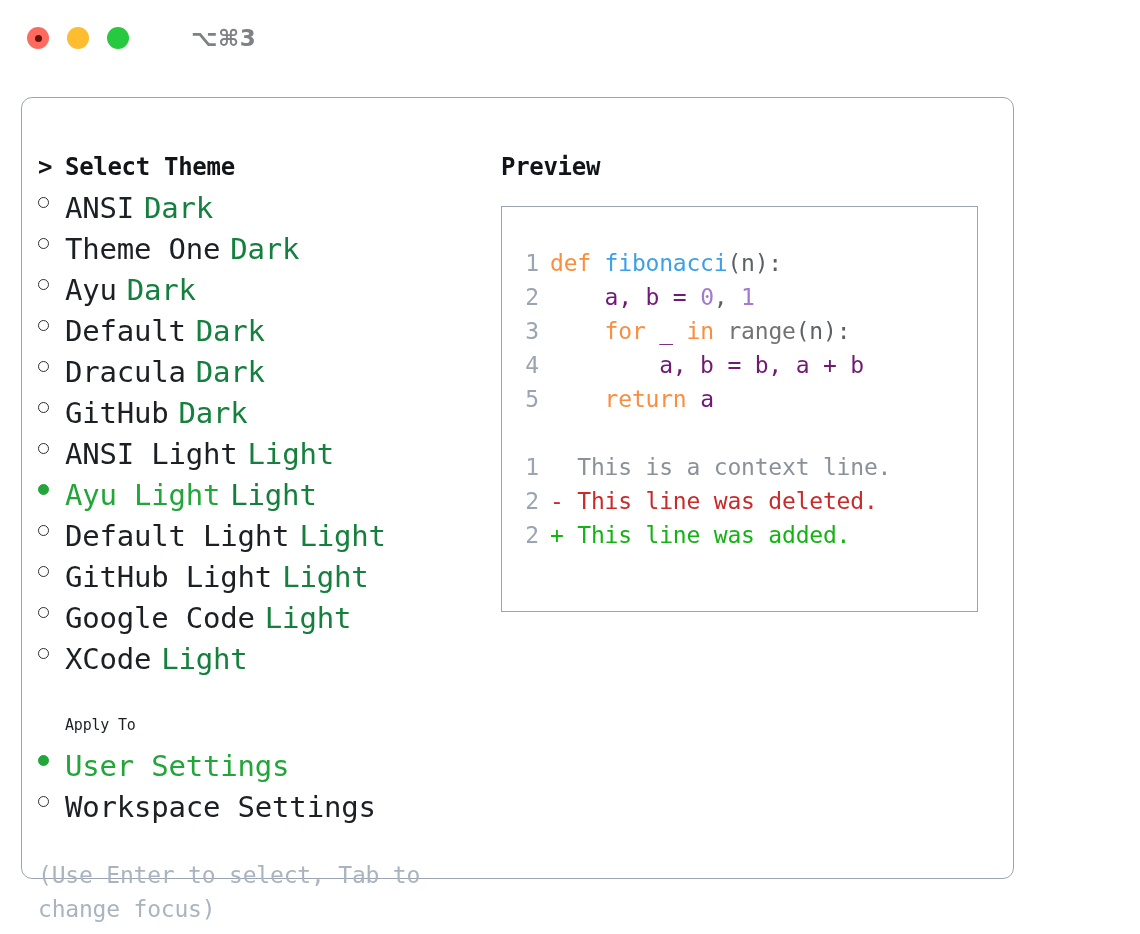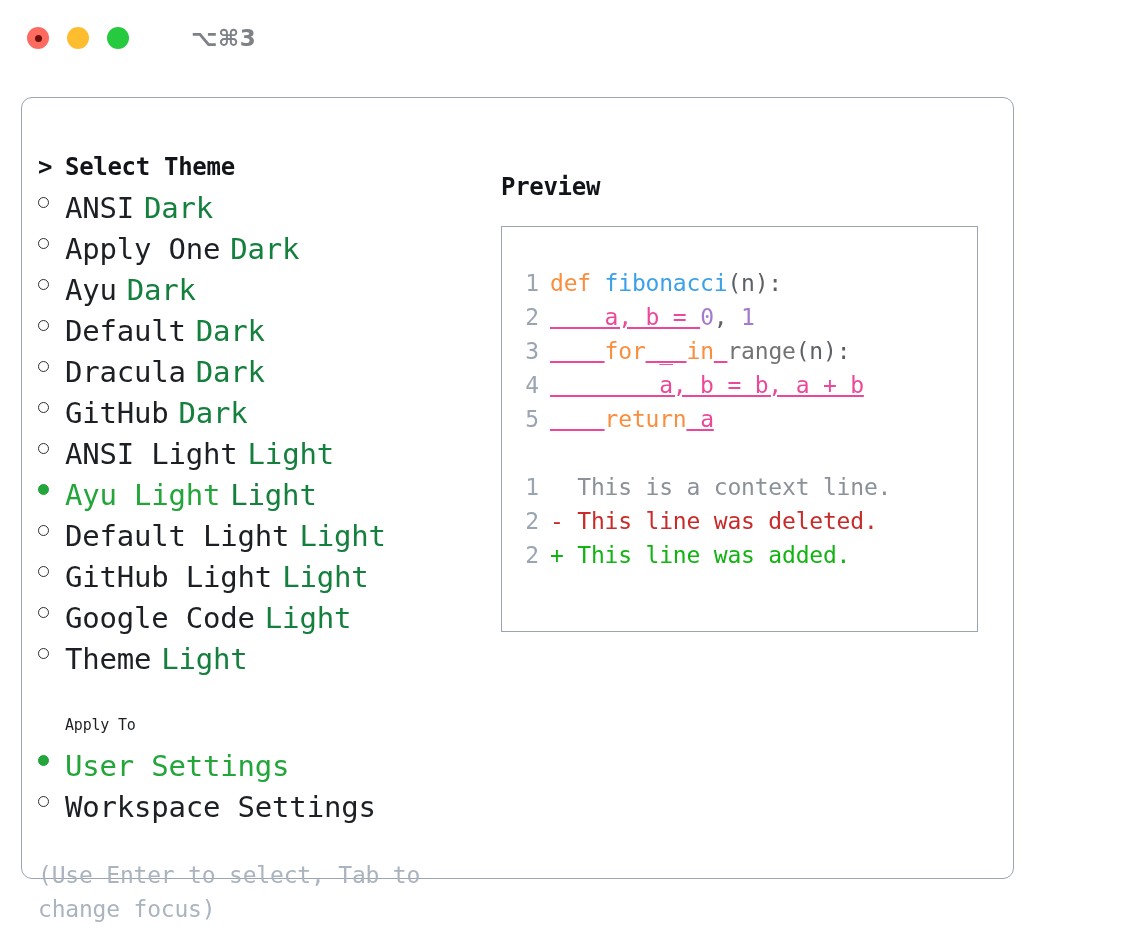--- a/index.html
+++ b/index.html
@@ -172,21 +172,20 @@
     letter-spacing: -0.2px;
   }
 
   
   #preview-heading {
     font-size: 24px;
     font-weight: bold;
     color: #111418;
     letter-spacing: -0.3px;
     line-height: 34px;
-    margin-top: 20px;
   }
   #preview-box {
     margin-top: 22px;
     width: 477px;
     height: 406px;
     border: 1.6px solid #9aa5b1;
     box-sizing: border-box;
     background: #ffffff;
     padding: 39px 0 0 17px;
   }
@@ -203,21 +202,21 @@
     color: #9aa5b1;
     margin-right: 11px;
   }
   .blank-line { height: 34px; }
 
   
   .tok-kw    { color: #fa8d3e; }
   .tok-fn    { color: #3aa0e8; }
   .tok-num   { color: #a37acc; }
   .tok-built { color: #737373; }
-  .tok-plain { color: #ec4899; text-decoration: underline; }
+  .tok-plain { color: #701a75; }
   .tok-punct { color: #5c6166; }
 
   .diff-ctx { color: #8a9199; }
   .diff-del { color: #c92a2a; }
   .diff-add { color: #12b312; }
 </style>
 </head>
 <body>
 
 <div id="window-frame">
@@ -235,31 +234,31 @@
 
     <div id="left-column">
 
       <div id="select-theme-heading" class="section-heading">
         <span class="caret">&gt;</span>
         <span>Select Theme</span>
       </div>
 
       <div id="theme-list">
           <div class="opt-row unselected"><span class="opt-bullet"></span><span class="opt-label">ANSI</span><span class="opt-kind">Dark</span></div>
-          <div class="opt-row unselected"><span class="opt-bullet"></span><span class="opt-label">Apply One</span><span class="opt-kind">Dark</span></div>
+          <div class="opt-row unselected"><span class="opt-bullet"></span><span class="opt-label">Theme One</span><span class="opt-kind">Dark</span></div>
           <div class="opt-row unselected"><span class="opt-bullet"></span><span class="opt-label">Ayu</span><span class="opt-kind">Dark</span></div>
           <div class="opt-row unselected"><span class="opt-bullet"></span><span class="opt-label">Default</span><span class="opt-kind">Dark</span></div>
           <div class="opt-row unselected"><span class="opt-bullet"></span><span class="opt-label">Dracula</span><span class="opt-kind">Dark</span></div>
           <div class="opt-row unselected"><span class="opt-bullet"></span><span class="opt-label">GitHub</span><span class="opt-kind">Dark</span></div>
           <div class="opt-row unselected"><span class="opt-bullet"></span><span class="opt-label">ANSI Light</span><span class="opt-kind">Light</span></div>
           <div class="opt-row selected"><span class="opt-bullet"></span><span class="opt-label">Ayu Light</span><span class="opt-kind">Light</span></div>
           <div class="opt-row unselected"><span class="opt-bullet"></span><span class="opt-label">Default Light</span><span class="opt-kind">Light</span></div>
           <div class="opt-row unselected"><span class="opt-bullet"></span><span class="opt-label">GitHub Light</span><span class="opt-kind">Light</span></div>
           <div class="opt-row unselected"><span class="opt-bullet"></span><span class="opt-label">Google Code</span><span class="opt-kind">Light</span></div>
-          <div class="opt-row unselected"><span class="opt-bullet"></span><span class="opt-label">Theme</span><span class="opt-kind">Light</span></div>
+          <div class="opt-row unselected"><span class="opt-bullet"></span><span class="opt-label">XCode</span><span class="opt-kind">Light</span></div>
         </div>
 
       <div id="apply-to-group">
         <div id="apply-to-heading">Apply To</div>
         <div id="apply-to-list">
             <div class="opt-row selected"><span class="opt-bullet"></span><span class="opt-label">User Settings</span></div>
             <div class="opt-row unselected"><span class="opt-bullet"></span><span class="opt-label">Workspace Settings</span></div>
           </div>
       </div>
 

